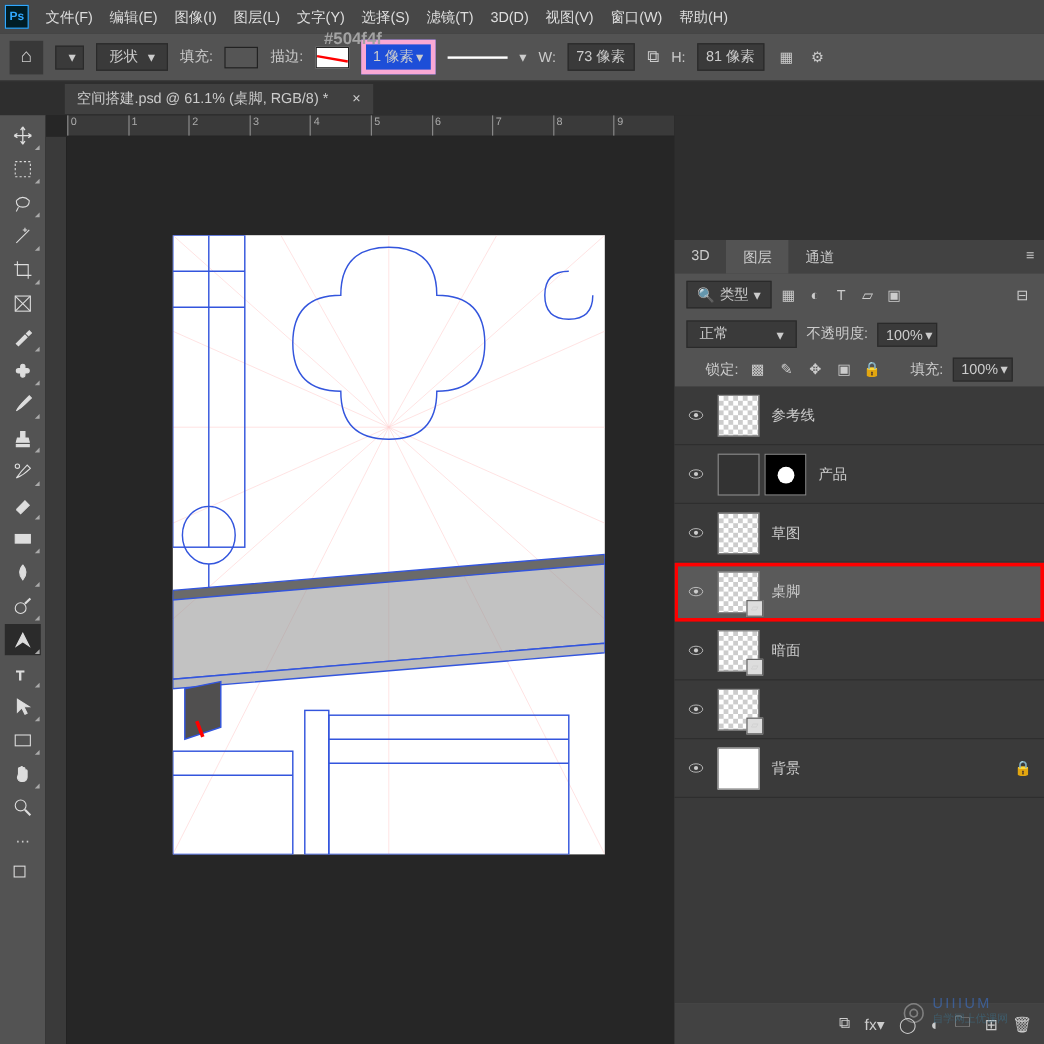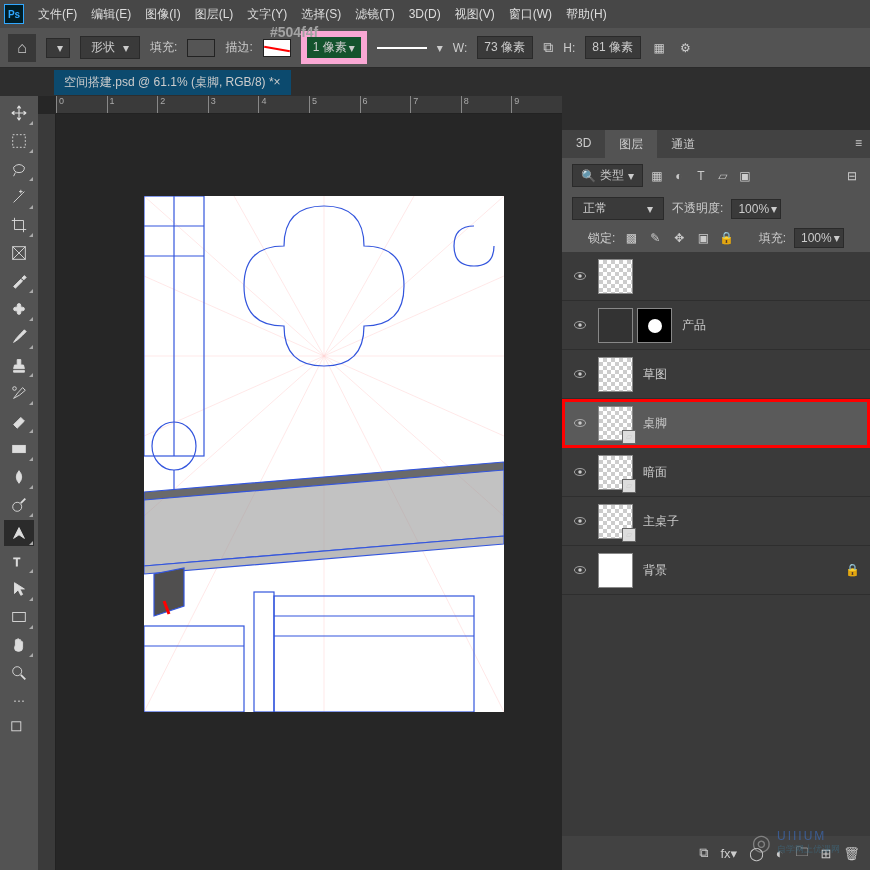--- a/index.html
+++ b/index.html
@@ -9,40 +9,40 @@
 .menu-item{color:#ddd;cursor:pointer}
 .annotation{position:absolute;top:24px;left:270px;color:#a3a3a3;font-weight:bold;font-size:14px;z-index:100}
 .optbar{height:40px;background:#535353;display:flex;align-items:center;padding:0 8px;gap:10px;border-bottom:1px solid #2a2a2a}
 .home-icon{width:28px;height:28px;background:#383838;display:flex;align-items:center;justify-content:center;font-size:16px}
 .pen-opt{display:flex;align-items:center;gap:4px;padding:2px 6px;background:#3a3a3a;border:1px solid #2a2a2a}
 .shape-sel{display:flex;align-items:center;gap:8px;padding:2px 10px;background:#3a3a3a;border:1px solid #2a2a2a}
 .opt-label{color:#ccc}
 .color-swatch{width:28px;height:18px;background:#555;border:1px solid #222}
 .stroke-swatch{width:28px;height:18px;background:#fff;border:1px solid #222;position:relative}
 .stroke-swatch::after{content:"";position:absolute;width:100%;height:2px;background:red;top:50%;left:0;transform:rotate(10deg)}
-.px-input{display:flex;align-items:center;gap:2px;padding:2px 6px;background:#14532d;border:6px solid #f9a8d4}
+.px-input{display:flex;align-items:center;gap:2px;padding:2px 6px;background:#1d4ed8;border:4px solid #f9a8d4}
 .line-preview{width:50px;height:2px;background:#fff}
 .dim-label{color:#ccc}
 .dim-input{padding:2px 6px;background:#3a3a3a;border:1px solid #2a2a2a;width:56px}
 .link-icon{font-size:14px}
 .tab-strip{height:28px;background:#2e2e2e;display:flex;align-items:center;padding-left:54px}
-.doc-tab{padding:4px 10px;background:#0c4a6e;display:flex;align-items:center;gap:0}
+.doc-tab{padding:4px 10px;background:#404040;display:flex;align-items:center;gap:20px}
 .tab-close{cursor:pointer}
 .main{display:flex;height:calc(870px - 96px)}
 .toolbar{width:38px;background:#535353;display:flex;flex-direction:column;align-items:center;padding-top:4px;gap:2px}
 .tool{width:30px;height:26px;display:flex;align-items:center;justify-content:center;cursor:pointer;position:relative}
 .tool.active{background:#2b2b2b}
 .tool svg{width:18px;height:18px;fill:#ddd;stroke:#ddd}
 .tool-dot{position:absolute;bottom:1px;right:1px;width:0;height:0;border-left:4px solid transparent;border-bottom:4px solid #aaa}
 .canvas-area{flex:1;background:#262626;position:relative;overflow:hidden}
 .ruler-h{position:absolute;top:0;left:18px;right:0;height:18px;background:#3a3a3a;border-bottom:1px solid #222;display:flex}
 .ruler-v{position:absolute;top:18px;left:0;width:18px;bottom:0;background:#3a3a3a;border-right:1px solid #222}
 .ruler-tick{flex:1;border-left:1px solid #888;font-size:9px;color:#aaa;padding-left:2px}
 .canvas{position:absolute;top:100px;left:106px;width:360px;height:516px;background:#fff}
-.panels{width:308px;background:#535353;display:flex;flex-direction:column;margin-top:34px}
+.panels{width:308px;background:#535353;display:flex;flex-direction:column;margin-top:104px}
 .panel-tabs{display:flex;background:#424242;height:28px}
 .panel-tab{padding:6px 14px;cursor:pointer}
 .panel-tab.active{background:#535353}
 .panel-menu{margin-left:auto;padding:6px 8px;cursor:pointer}
 .filter-row{display:flex;align-items:center;padding:6px 10px;gap:6px}
 .search-type{display:flex;align-items:center;gap:4px;padding:2px 8px;background:#3a3a3a;border:1px solid #2a2a2a}
 .filter-icon{width:16px;height:16px;display:flex;align-items:center;justify-content:center;cursor:pointer}
 .blend-row{display:flex;align-items:center;padding:4px 10px;gap:8px}
 .blend-sel{padding:2px 10px;background:#3a3a3a;border:1px solid #2a2a2a;display:flex;align-items:center;gap:40px}
 .opacity-input{padding:2px 6px;background:#3a3a3a;border:1px solid #2a2a2a;width:50px;display:flex;align-items:center;gap:2px}
@@ -369,20 +369,21 @@
         <div class="layer">
           <span class="vis-icon">
             <svg width="14" height="14" viewBox="0 0 20 20">
               <ellipse cx="10" cy="10" rx="8" ry="5" fill="none" stroke="#ccc"></ellipse>
               <circle cx="10" cy="10" r="2.5" fill="#ccc"></circle>
             </svg>
           </span>
           <div style="position: relative;">
             <div class="layer-thumb checker"></div>
           </div>
+          <span class="layer-name">参考线</span>
         </div>
         <div class="layer">
           <span class="vis-icon">
             <svg width="14" height="14" viewBox="0 0 20 20">
               <ellipse cx="10" cy="10" rx="8" ry="5" fill="none" stroke="#ccc"></ellipse>
               <circle cx="10" cy="10" r="2.5" fill="#ccc"></circle>
             </svg>
           </span>
           <div style="position: relative; display: flex;">
             <div class="layer-thumb dark"></div>
@@ -437,21 +438,20 @@
             <svg width="14" height="14" viewBox="0 0 20 20">
               <ellipse cx="10" cy="10" rx="8" ry="5" fill="none" stroke="#ccc"></ellipse>
               <circle cx="10" cy="10" r="2.5" fill="#ccc"></circle>
             </svg>
           </span>
           <div style="position: relative;">
             <div class="layer-thumb checker">
               <div class="vector-badge">▱</div>
             </div>
           </div>
-          <span class="layer-name">主桌子</span>
         </div>
         <div class="layer">
           <span class="vis-icon">
             <svg width="14" height="14" viewBox="0 0 20 20">
               <ellipse cx="10" cy="10" rx="8" ry="5" fill="none" stroke="#ccc"></ellipse>
               <circle cx="10" cy="10" r="2.5" fill="#ccc"></circle>
             </svg>
           </span>
           <div style="position: relative;">
             <div class="layer-thumb "></div>

